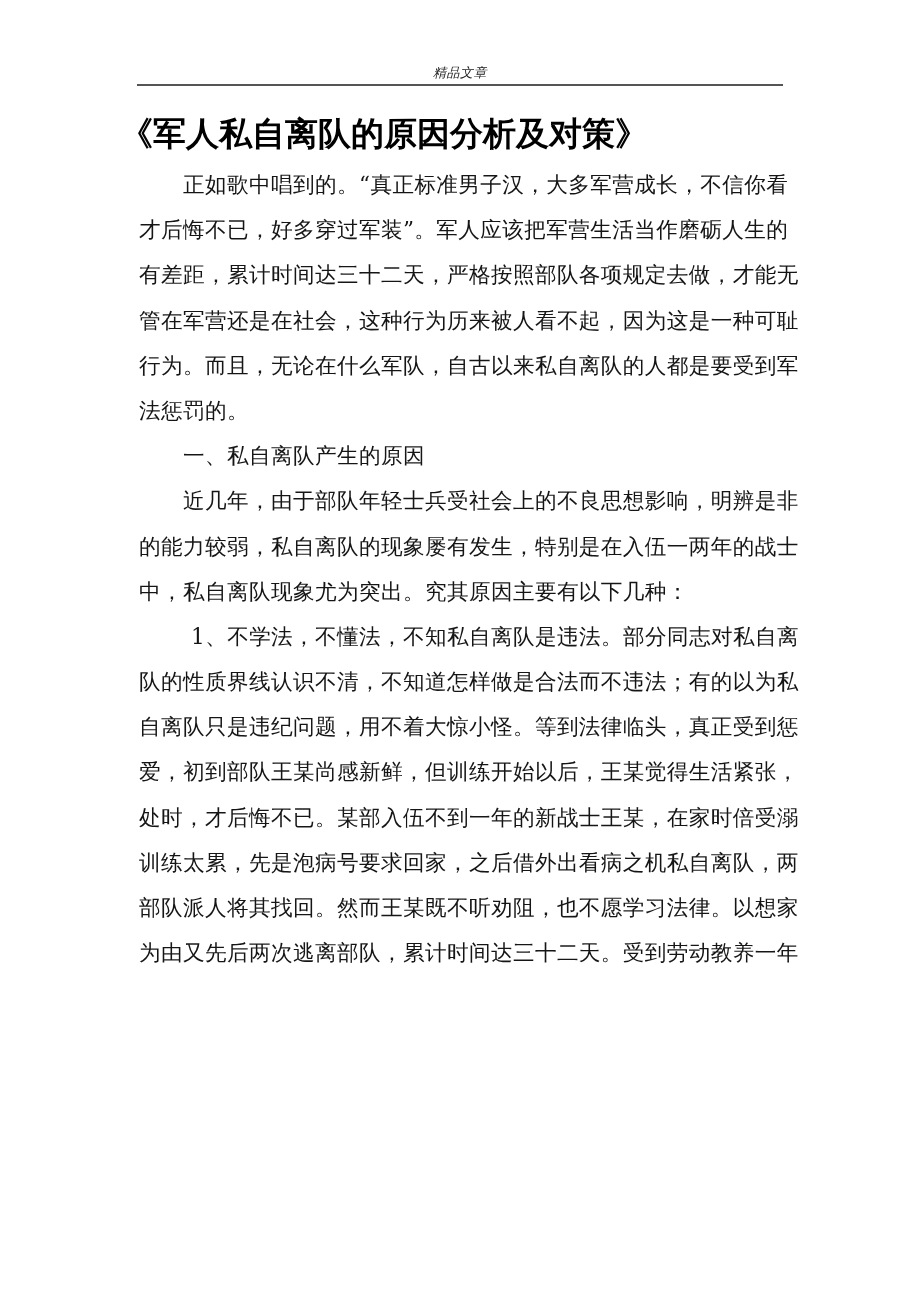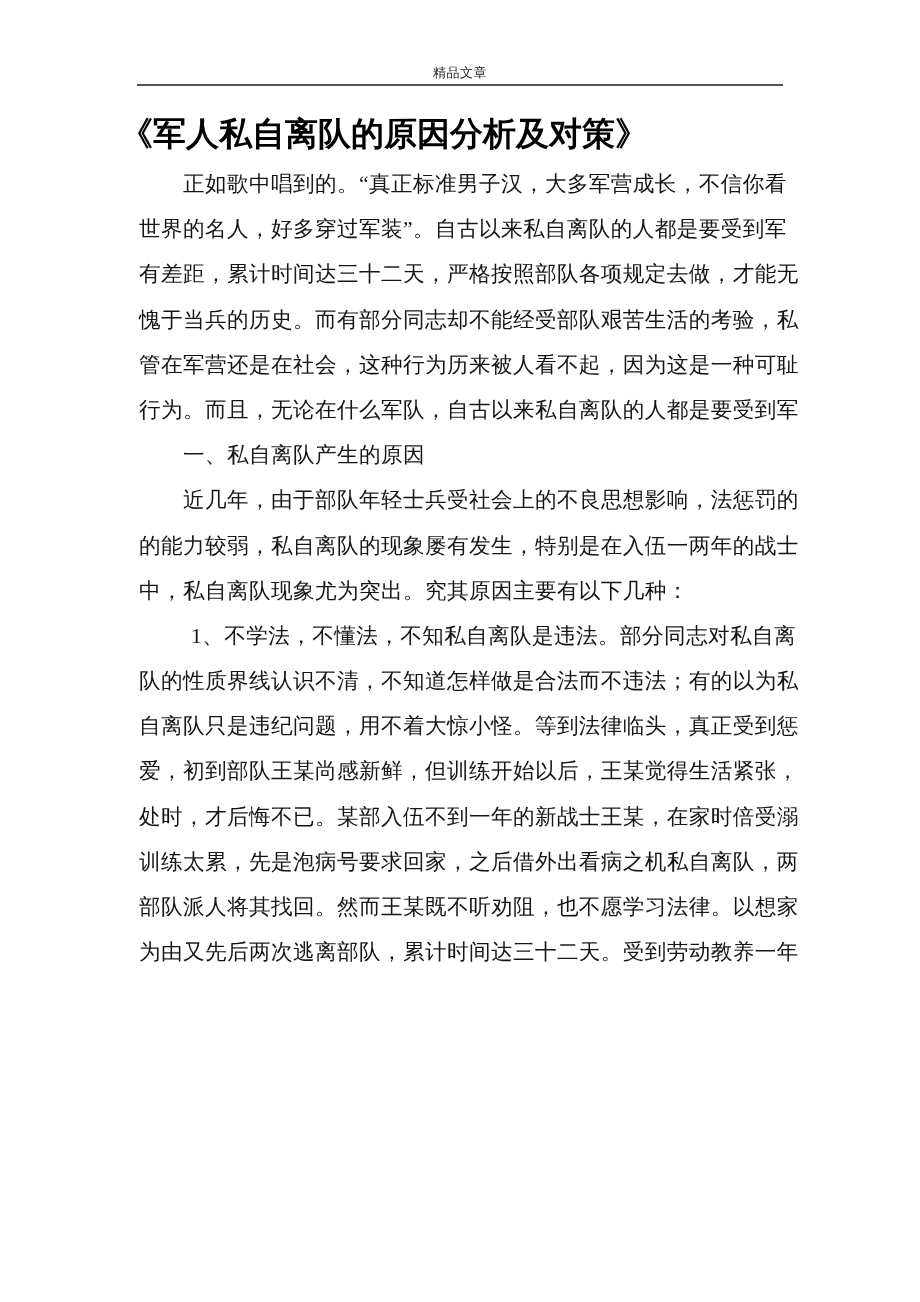--- a/index.html
+++ b/index.html
@@ -1,48 +1,48 @@
 <!DOCTYPE html>
 <html><head>
 <meta charset="utf-8">
 <style>
   html, body { margin: 0; padding: 0; background: #ffffff; }
   body { width: 920px; height: 1302px; position: relative; overflow: hidden;
          font-family: "DejaVu Serif", "Liberation Serif", serif; color: #111; }
   .page { position: absolute; left: 0; top: 0; width: 920px; height: 1302px; background: #fff; }
   .header-label { position: absolute; top: 64px; left: 0; width: 920px; text-align: center;
-                  font-size: 13px; color: #222; letter-spacing: 0.5px; }
+                  font-size: 13px; color: #222; letter-spacing: 0.5px; font-style: italic; }
   .header-rule { position: absolute; top: 84px; left: 137px; width: 646px; height: 2px;
                  background: #555; }
   .title { position: absolute; top: 112px; left: 0; width: 768px; text-align: center;
            font-size: 33px; font-weight: bold; color: #000; letter-spacing: 0px; white-space: nowrap; }
   .body { position: absolute; top: 162px; left: 139px; width: 645px; }
   .line { height: 45.2px; line-height: 45.2px; font-size: 21.6px; white-space: nowrap;
-          letter-spacing: 0.4px; color: #151515; font-family: Liberation Serif, serif; }
+          letter-spacing: 0.4px; color: #151515; }
   .indent { padding-left: 44px; }
   .indent-num { padding-left: 52px; text-align: right; }
 </style>
 </head>
 <body>
 
 <div class="page">
   <div class="header-label">精品文章</div>
   <div class="header-rule"></div>
 
   <div class="title">《军人私自离队的原因分析及对策》</div>
 
   <div class="body">
     <div class="line indent">正如歌中唱到的。“真正标准男子汉，大多军营成长，不信你看</div>
-    <div class="line">世界的名人，好多穿过军装”。自古以来私自离队的人都是要受到军</div>
+    <div class="line">才后悔不已，好多穿过军装”。军人应该把军营生活当作磨砺人生的</div>
     <div class="line">有差距，累计时间达三十二天，严格按照部队各项规定去做，才能无</div>
-    <div class="line">愧于当兵的历史。而有部分同志却不能经受部队艰苦生活的考验，私</div>
     <div class="line">管在军营还是在社会，这种行为历来被人看不起，因为这是一种可耻</div>
     <div class="line">行为。而且，无论在什么军队，自古以来私自离队的人都是要受到军</div>
+    <div class="line">法惩罚的。</div>
     <div class="line indent">一、私自离队产生的原因</div>
-    <div class="line indent">近几年，由于部队年轻士兵受社会上的不良思想影响，法惩罚的</div>
+    <div class="line indent">近几年，由于部队年轻士兵受社会上的不良思想影响，明辨是非</div>
     <div class="line">的能力较弱，私自离队的现象屡有发生，特别是在入伍一两年的战士</div>
     <div class="line">中，私自离队现象尤为突出。究其原因主要有以下几种：</div>
     <div class="line indent-num">1、不学法，不懂法，不知私自离队是违法。部分同志对私自离</div>
     <div class="line">队的性质界线认识不清，不知道怎样做是合法而不违法；有的以为私</div>
     <div class="line">自离队只是违纪问题，用不着大惊小怪。等到法律临头，真正受到惩</div>
     <div class="line">爱，初到部队王某尚感新鲜，但训练开始以后，王某觉得生活紧张，</div>
     <div class="line">处时，才后悔不已。某部入伍不到一年的新战士王某，在家时倍受溺</div>
     <div class="line">训练太累，先是泡病号要求回家，之后借外出看病之机私自离队，两</div>
     <div class="line">部队派人将其找回。然而王某既不听劝阻，也不愿学习法律。以想家</div>
     <div class="line">为由又先后两次逃离部队，累计时间达三十二天。受到劳动教养一年</div>

